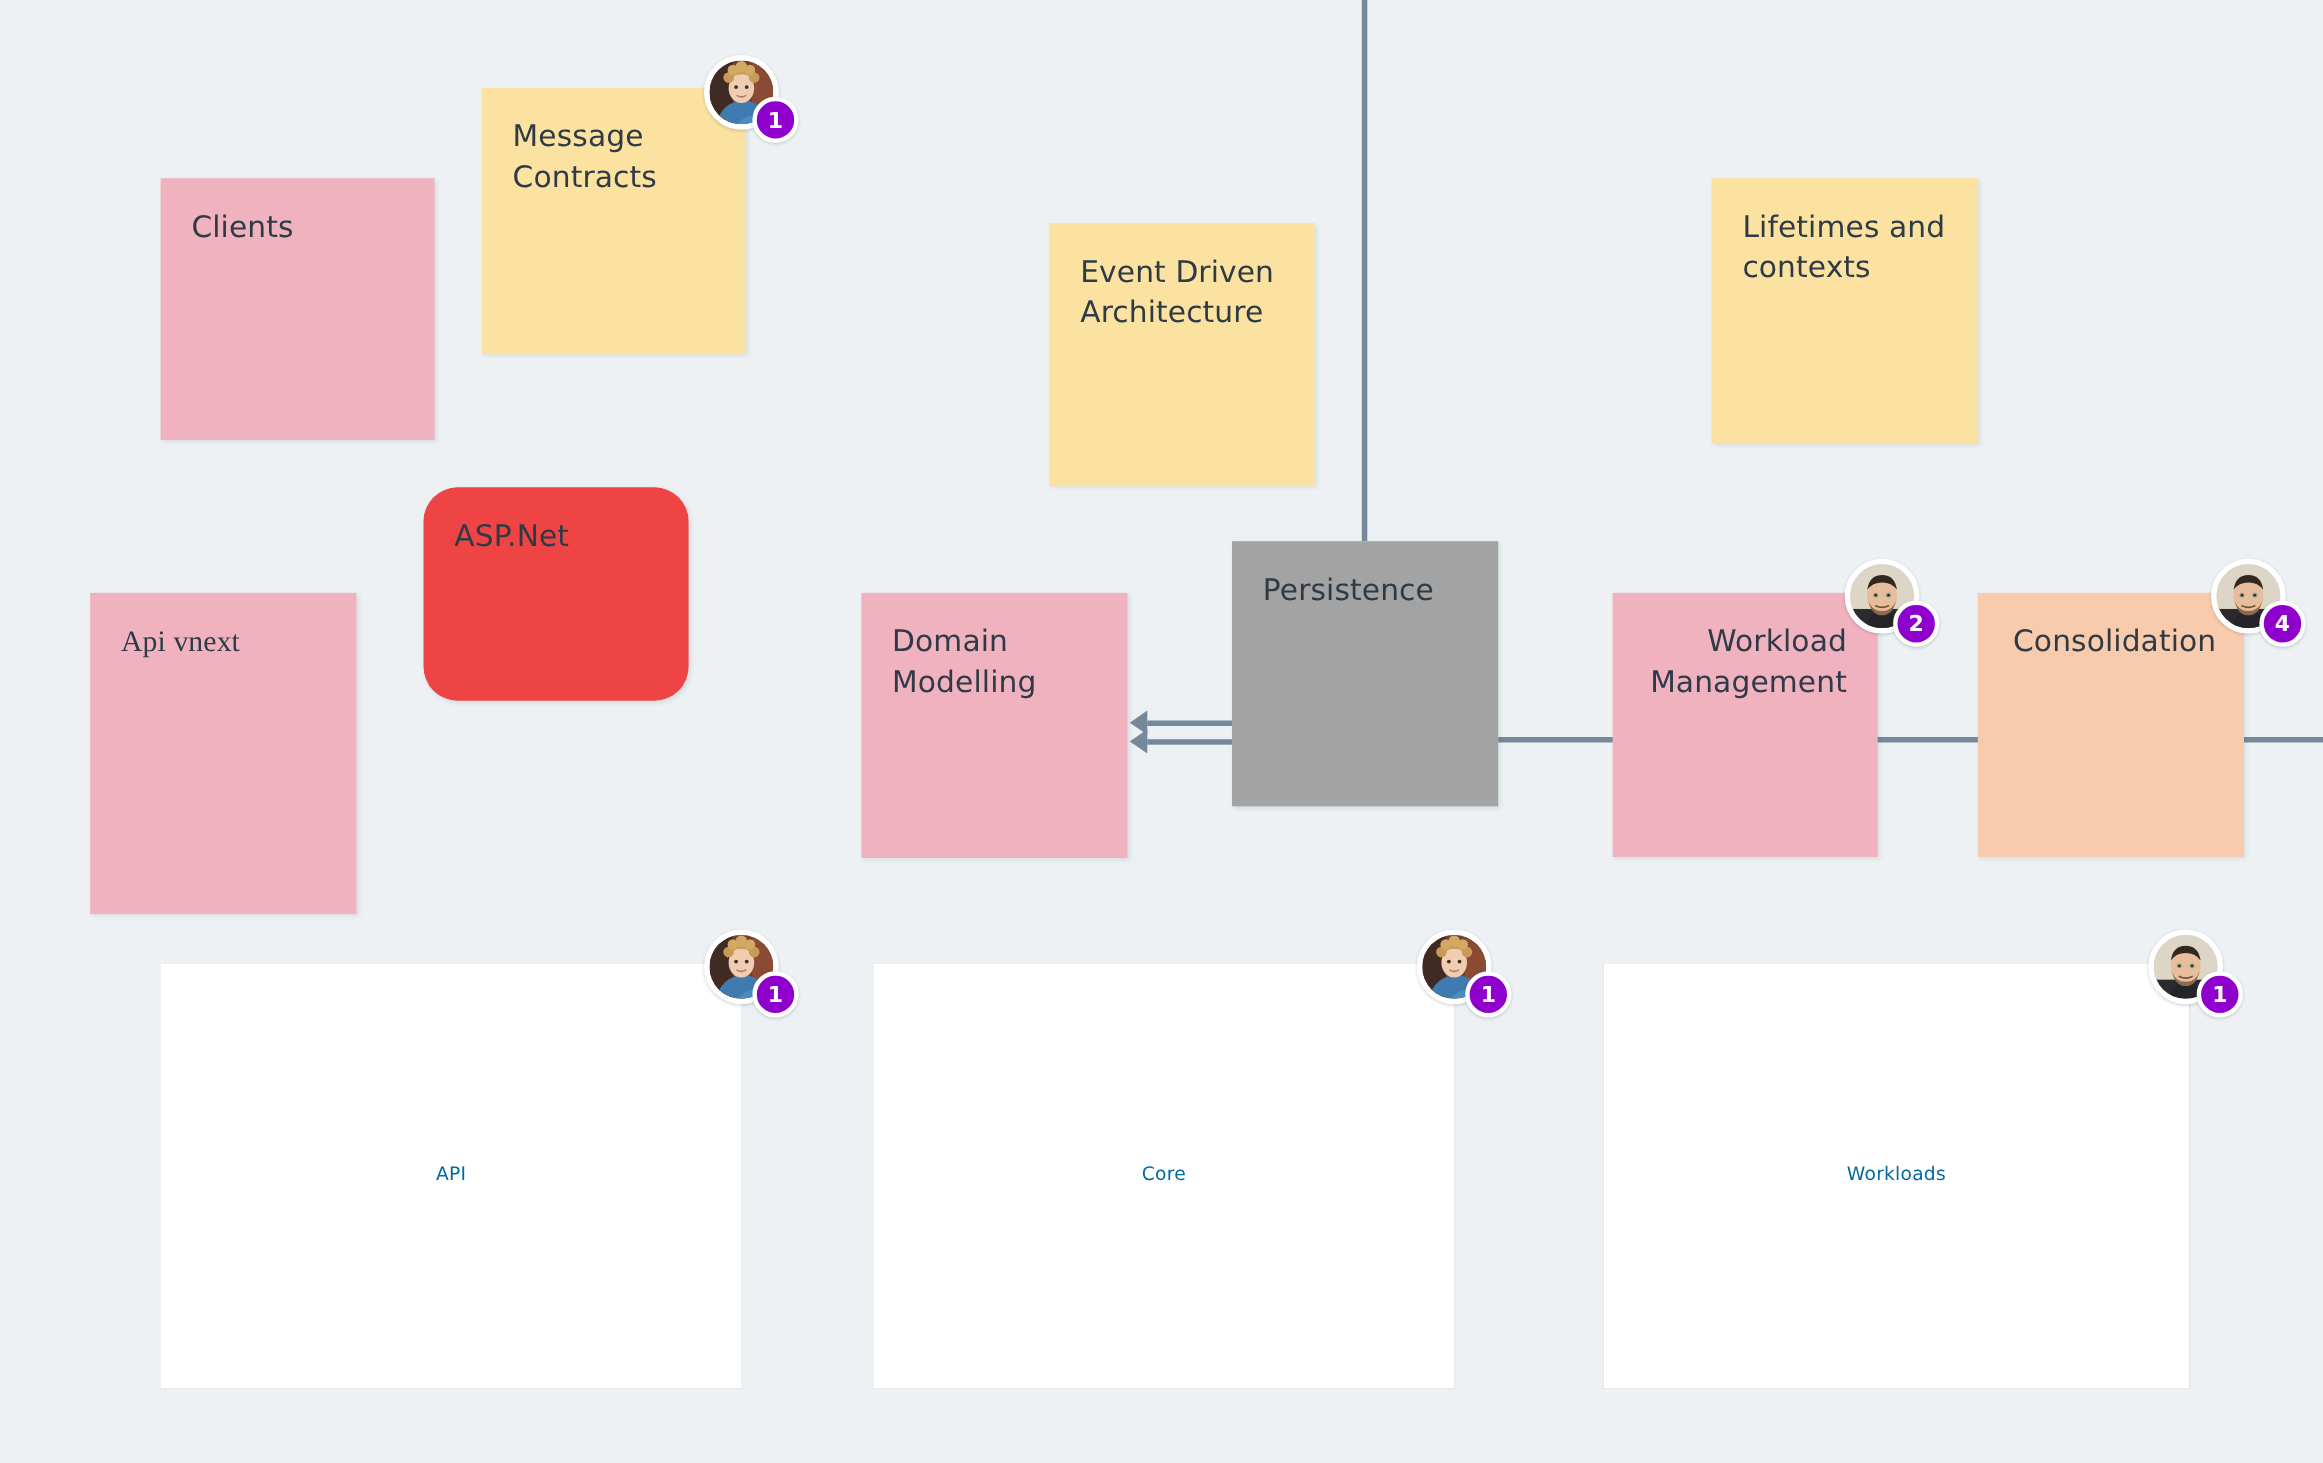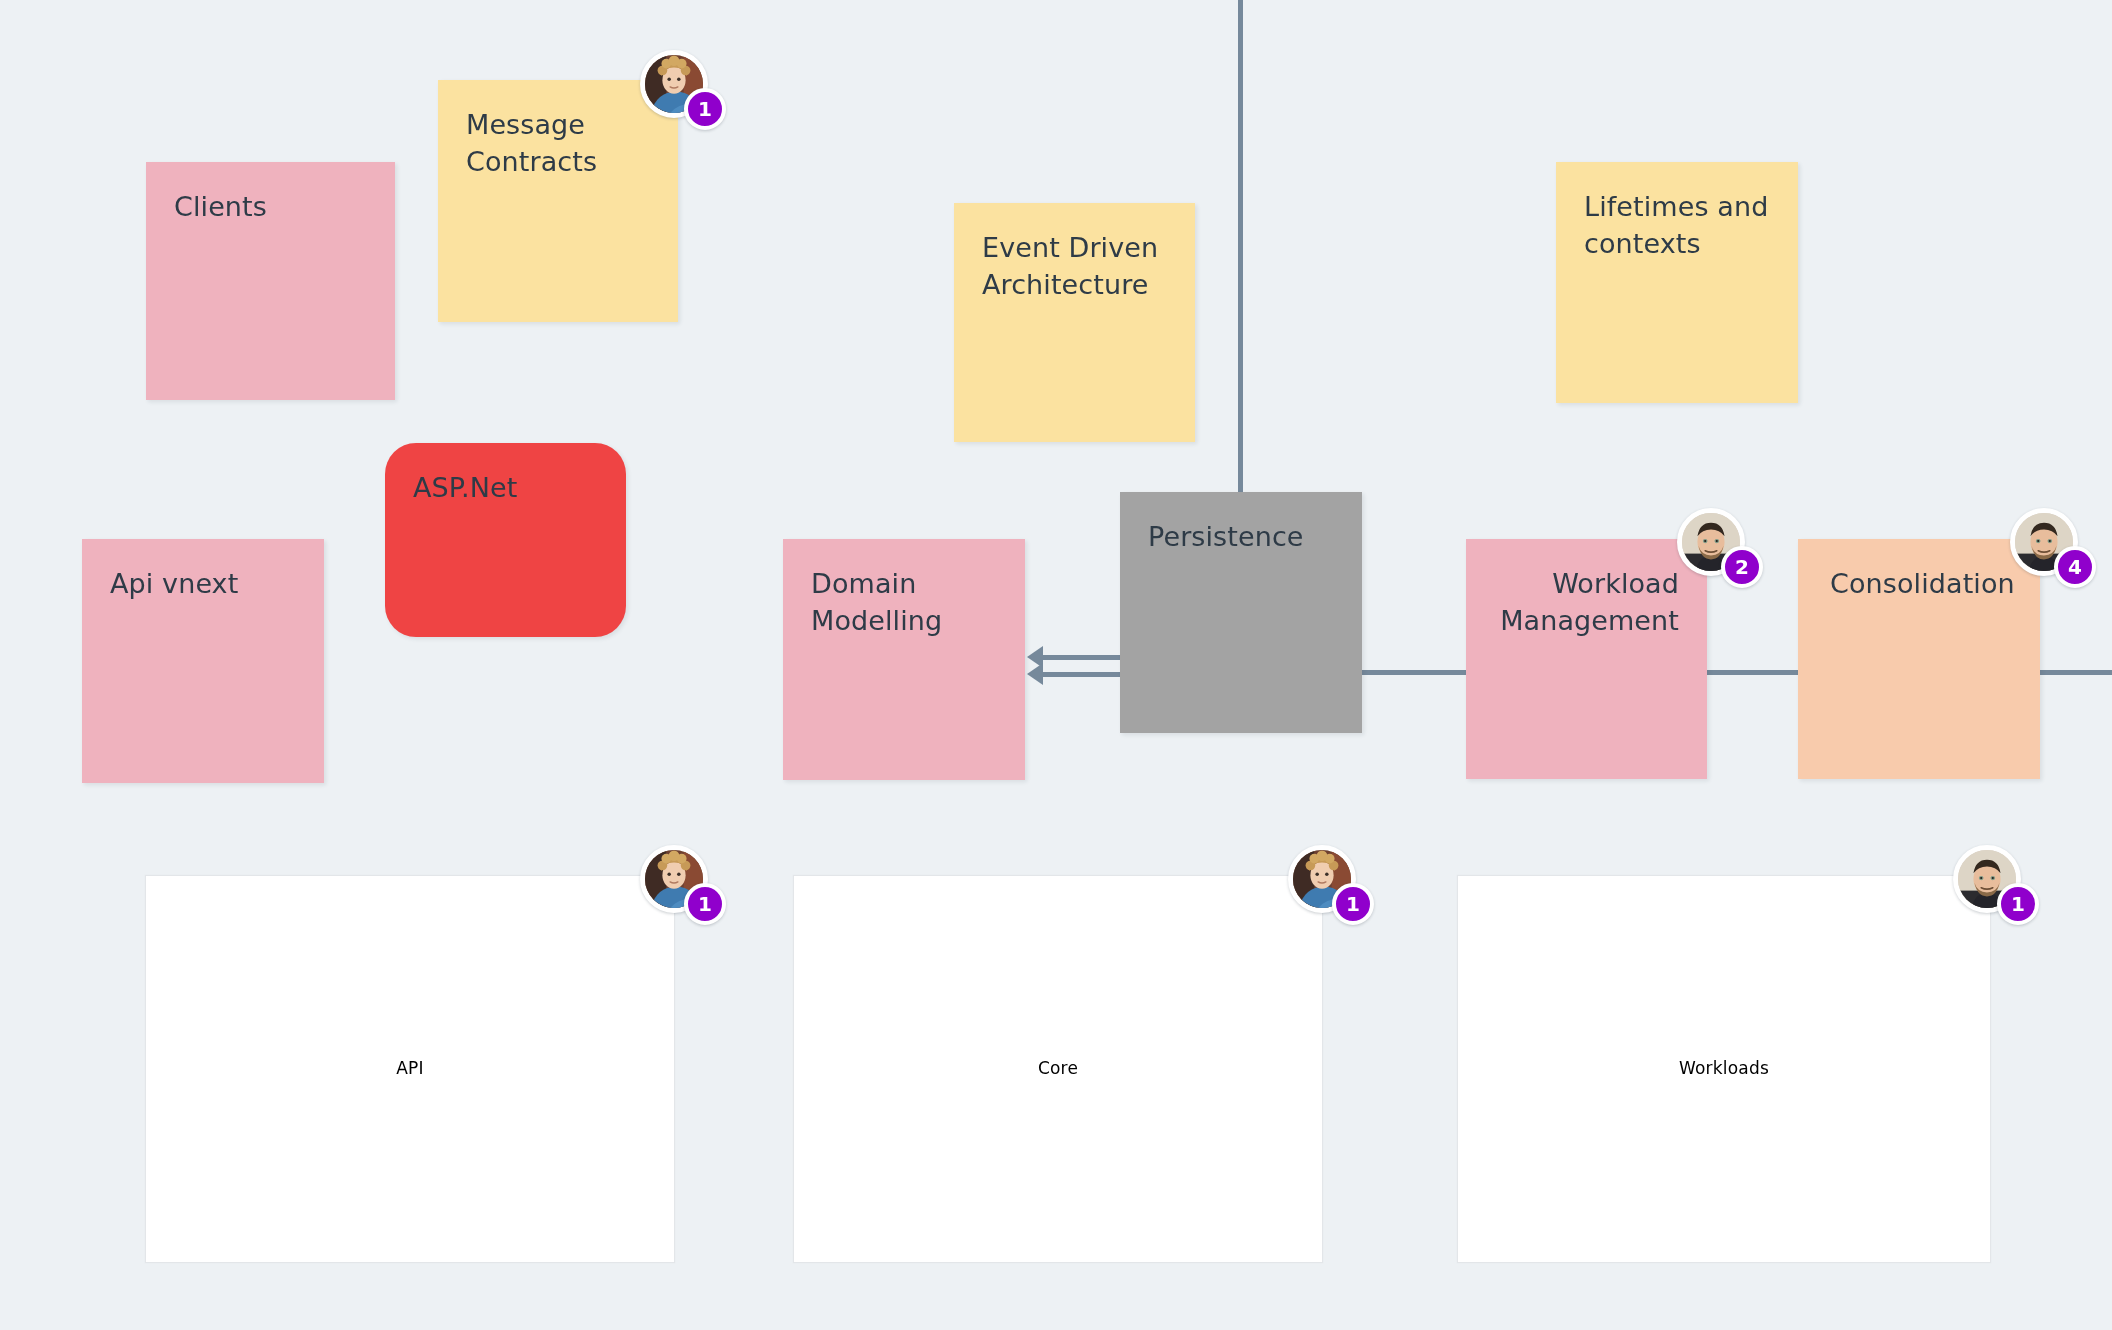--- a/index.html
+++ b/index.html
@@ -23,21 +23,21 @@
     border: 1px solid #e3e6e9;
     box-sizing: border-box;
     box-shadow: 0 0 0 0.5px rgba(0,0,0,0.02);
   }
   .frame-label {
     position: absolute;
     left: 0;
     right: 0;
     text-align: center;
     font-size: 17px;
-    color: #000000;
+    color: #0369a1;
     letter-spacing: 0.2px;
     font-family: "DejaVu Sans", "Liberation Sans", sans-serif;
   }
 
   
   .line {
     position: absolute;
     background: #76899b;
   }
   .line-v { width: 5px; }
@@ -133,21 +133,21 @@
       </div>
       <div class="frame" style="left: 1457px; top: 875px; width: 534px; height: 388px;">
         <div class="frame-label" style="top: 182px;">Workloads</div>
       </div>
     </div>
 
   <div id="note-layer">
       <div class="note pink" style="left: 146px; top: 162px; width: 249px; height: 238px; background: rgb(239, 178, 190);"><div>Clients</div></div>
       <div class="note yellow" style="left: 438px; top: 80px; width: 240px; height: 242px; background: rgb(251, 226, 160);"><div>Message
 Contracts</div></div>
-      <div class="note pink" style="left: 82px; top: 539px; width: 242px; height: 244px; background: rgb(239, 178, 190);"><div>Api vnext</div></div>
+      <div class="note pink" style="left: 82px; top: 539px; width: 242px; height: 292px; background: rgb(239, 178, 190); font-family: Liberation Serif, serif;"><div>Api vnext</div></div>
       <div class="note teal" style="left: 385px; top: 443px; width: 241px; height: 194px; background: #ef4444; border-radius: 31px;"><div>ASP.Net</div></div>
       <div class="note yellow" style="left: 954px; top: 203px; width: 241px; height: 239px; background: rgb(251, 226, 160);"><div>Event Driven
 Architecture</div></div>
       <div class="note yellow" style="left: 1556px; top: 162px; width: 242px; height: 241px; background: rgb(251, 226, 160);"><div>Lifetimes and
 contexts</div></div>
       <div class="note yellow" style="left: 1120px; top: 492px; width: 242px; height: 241px; background: #a3a3a3;"><div>Persistence</div></div>
       <div class="note pink" style="left: 783px; top: 539px; width: 242px; height: 241px; background: rgb(239, 178, 190);"><div>Domain
 Modelling</div></div>
       <div class="note pink" style="left: 1466px; top: 539px; width: 241px; height: 240px; background: rgb(239, 178, 190); text-align: right;"><div>Workload
 Management</div></div>

